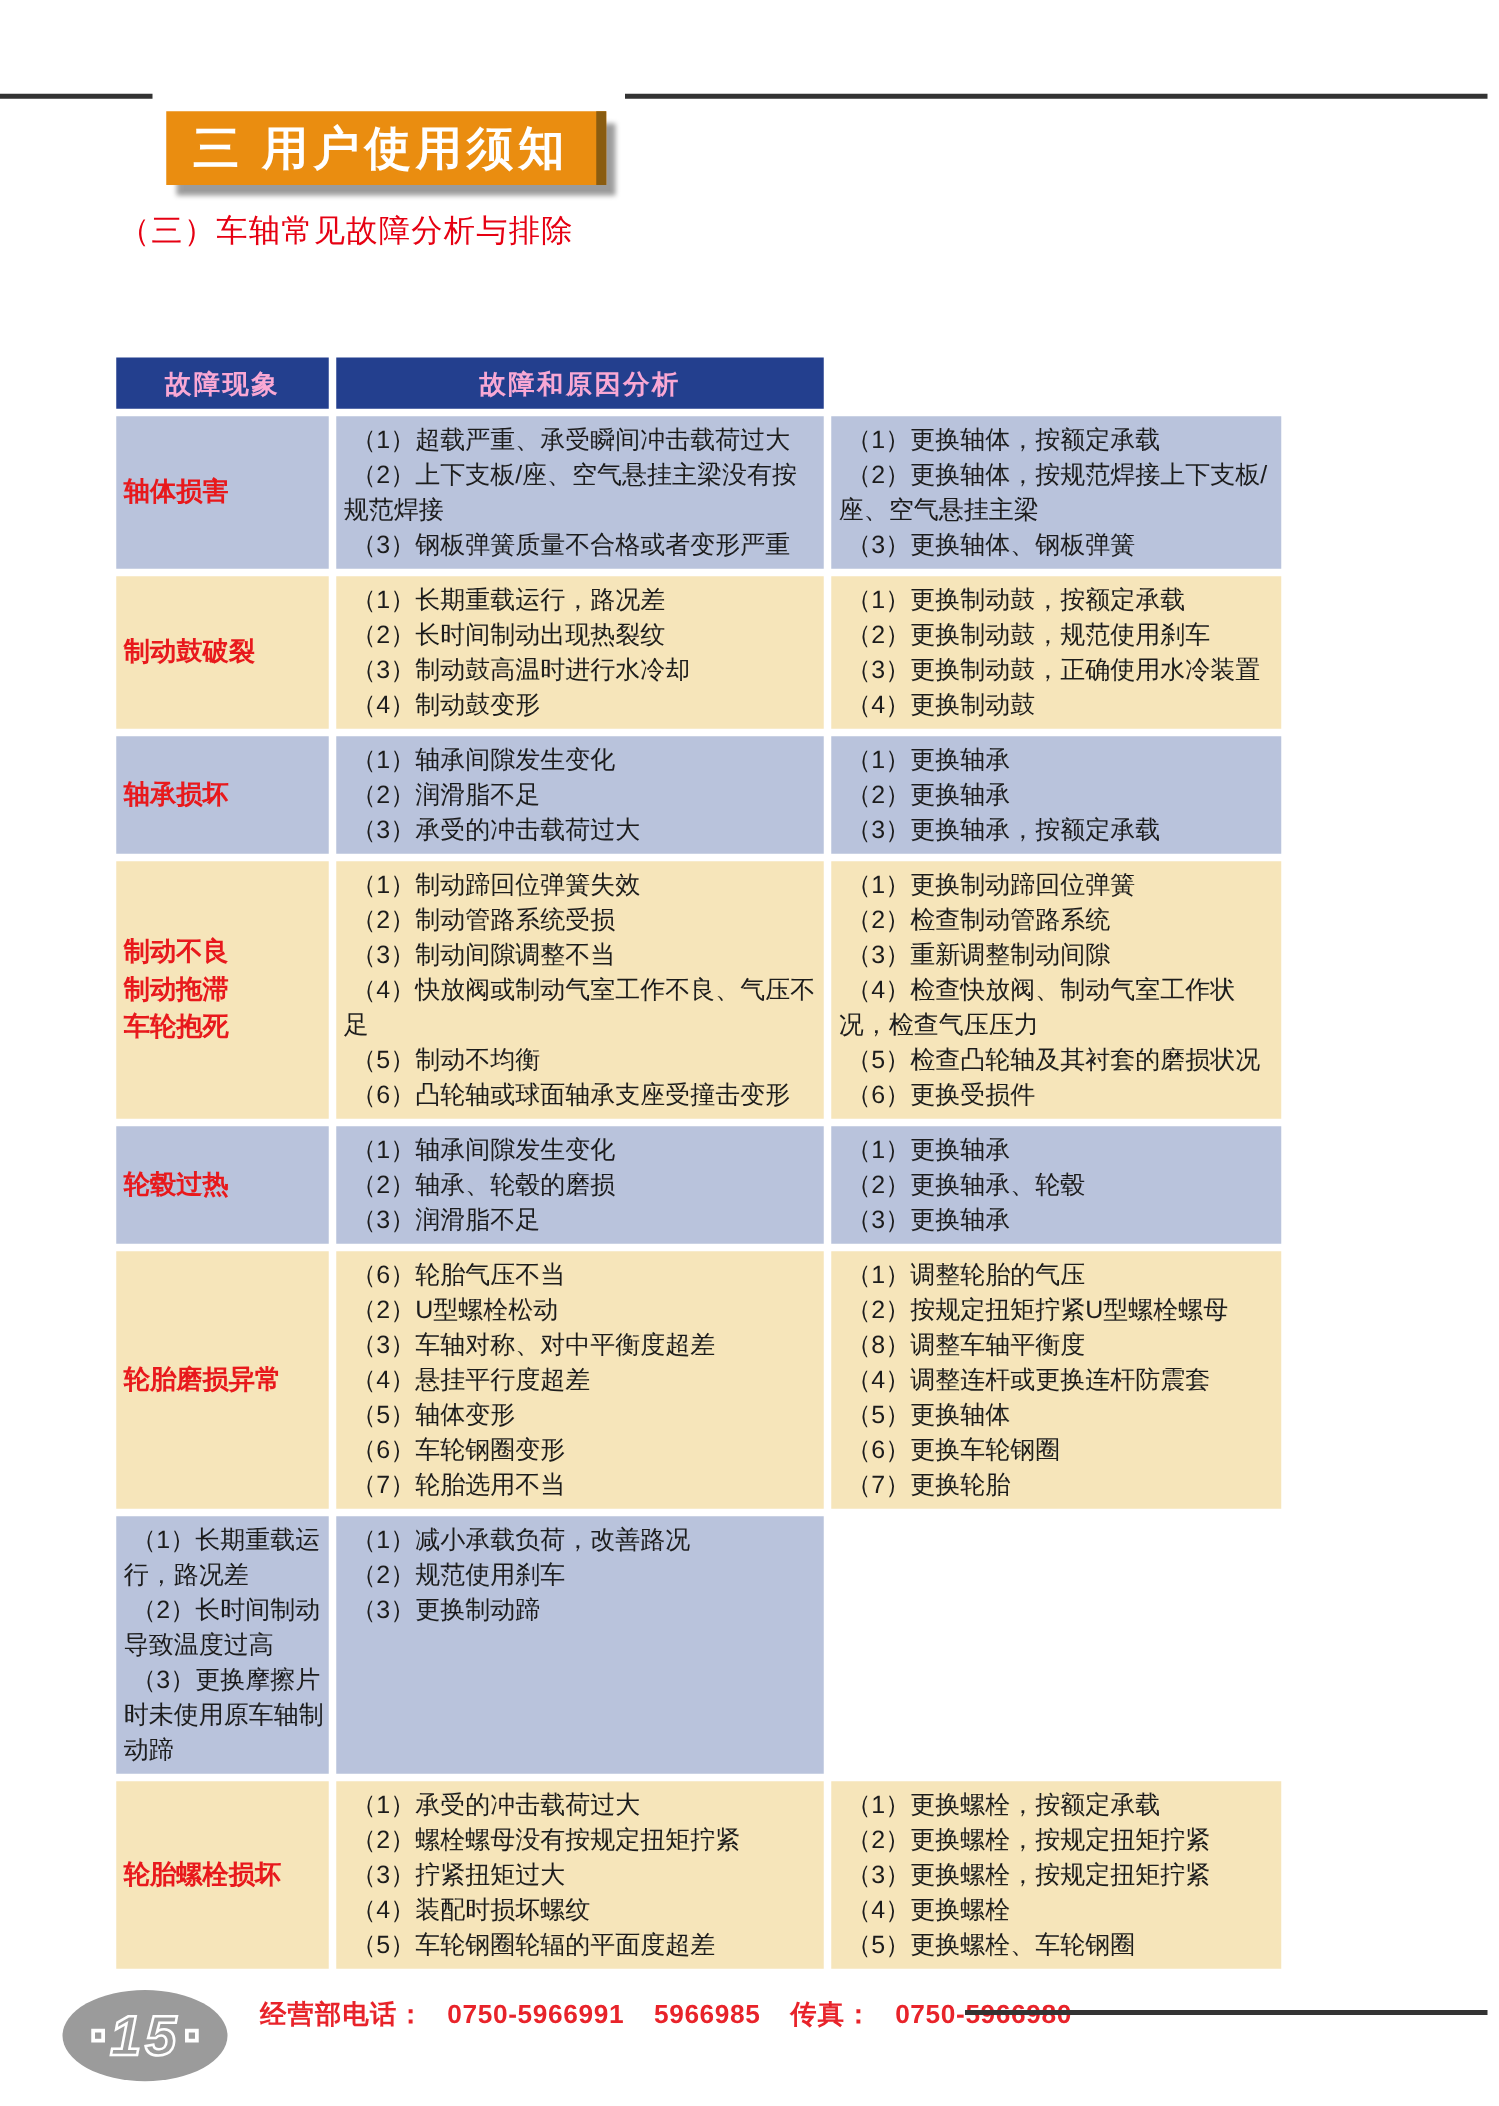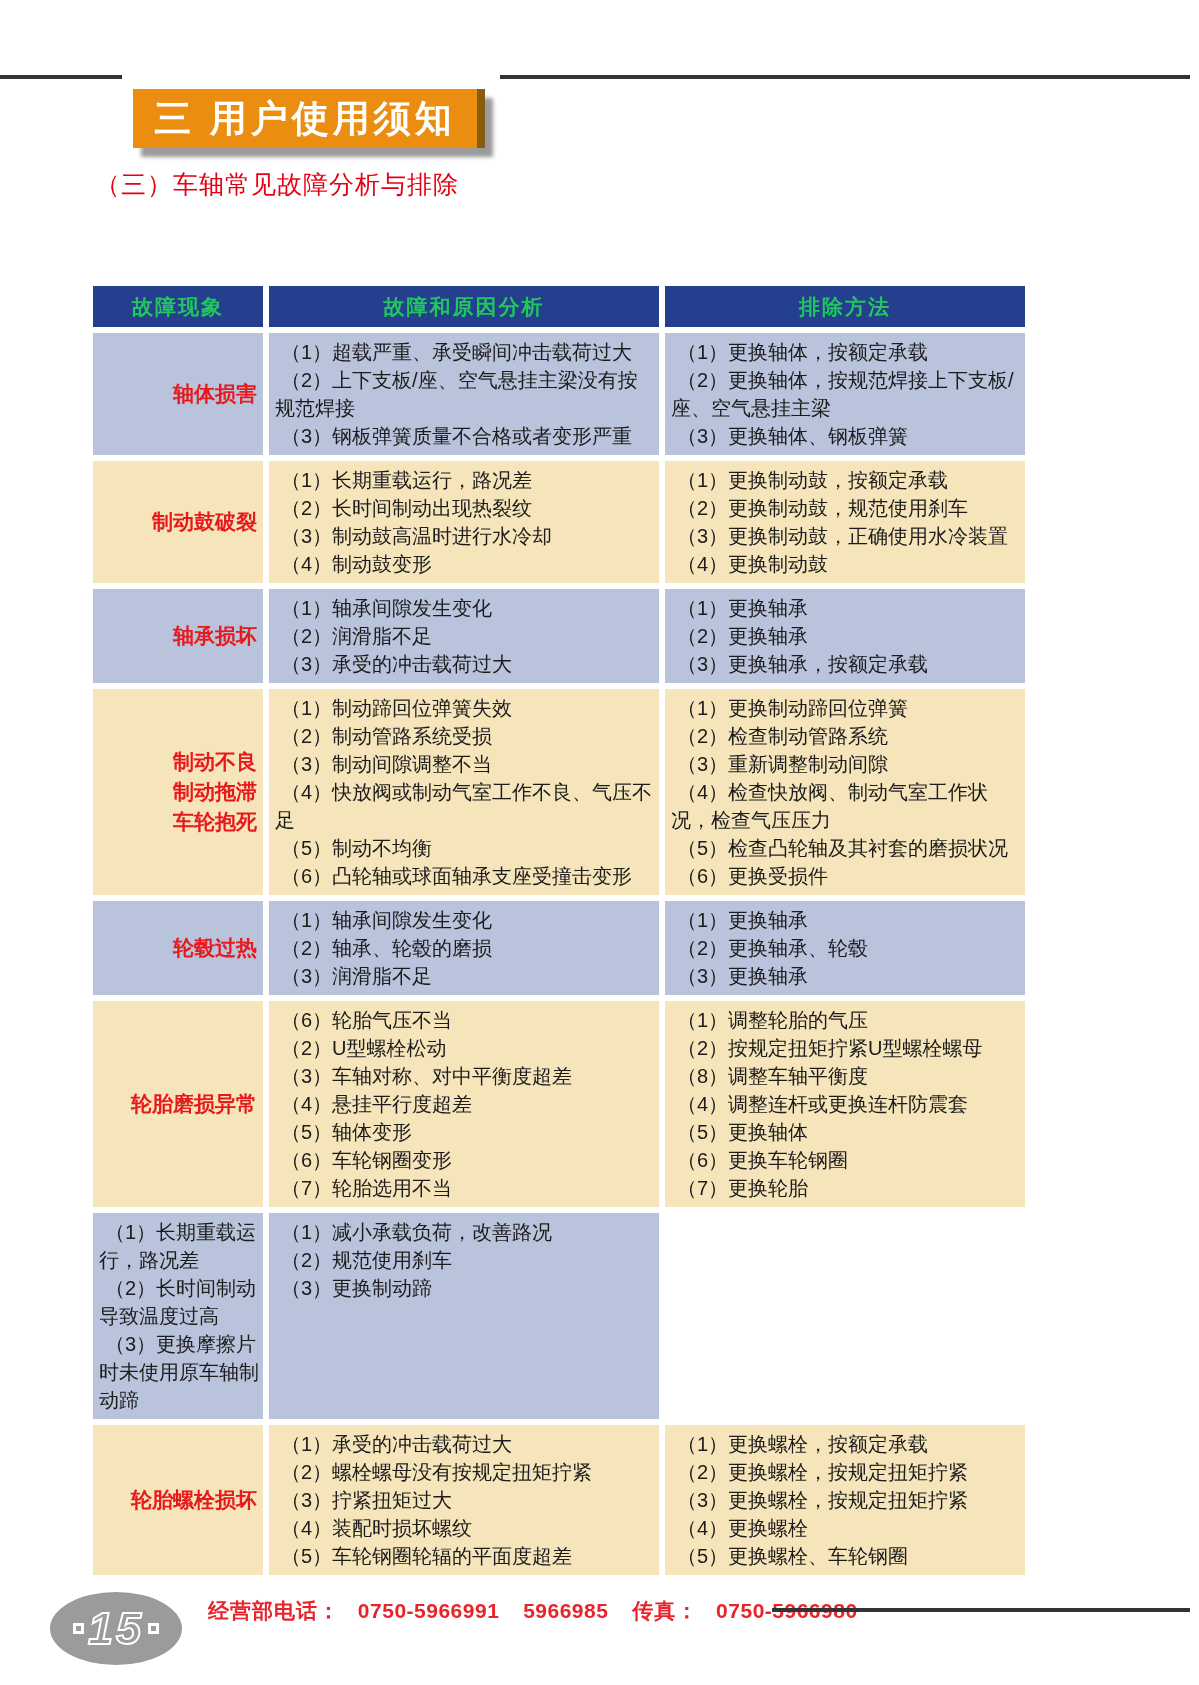--- a/index.html
+++ b/index.html
@@ -41,32 +41,32 @@
   .fault-table {
     position: absolute; left: 93px; top: 286px; width: 932px;
   }
   .trow, .thead {
     display: grid;
     grid-template-columns: 170px 390px 1fr;
     column-gap: 6px;
     margin-bottom: 6px;
   }
   .thead .th {
-    background: #233f8e; color: #22c55e;
+    background: #233f8e; color: #f9a8d4;
     font-size: 21px; font-weight: bold;
     height: 41px; display: flex; align-items: center; justify-content: center;
     letter-spacing: 2px;
   }
   .row-blue  .cell { background: #b9c3dc; }
   .row-cream .cell { background: #f6e5ba; }
 
   .cell { padding: 5px 6px; }
   .cell.phen {
     display: flex; flex-direction: column;
-    align-items: flex-end; justify-content: center;
+    align-items: flex-start; justify-content: center;
     color: #e8191c; font-weight: bold; font-size: 21px;
     line-height: 30px; text-align: center;
   }
   .cell.items { font-size: 20px; line-height: 28px; padding-right: 4px; }
   .cell.items .item { text-indent: 6px; }
 
   
   .page-badge {
     position: absolute; left: 50px; top: 1592px;
     width: 132px; height: 73px;
@@ -109,21 +109,20 @@
     <span>三 用户使用须知</span>
   </div>
   <div class="hdr-rule right"></div>
 
   <div class="section-title">（三）车轴常见故障分析与排除</div>
 
   <div class="fault-table">
     <div class="thead">
       <div class="th">故障现象</div>
       <div class="th">故障和原因分析</div>
-      <div class="th">排除方法</div>
     </div>
     <div id="rows">
     <div class="trow row-blue">
       <div class="cell phen">
             <div>轴体损害</div>
           </div>
       <div class="cell items causes">
             <div class="item">（1）超载严重、承受瞬间冲击载荷过大</div>
             <div class="item">（2）上下支板/座、空气悬挂主梁没有按规范焊接</div>
             <div class="item">（3）钢板弹簧质量不合格或者变形严重</div>

